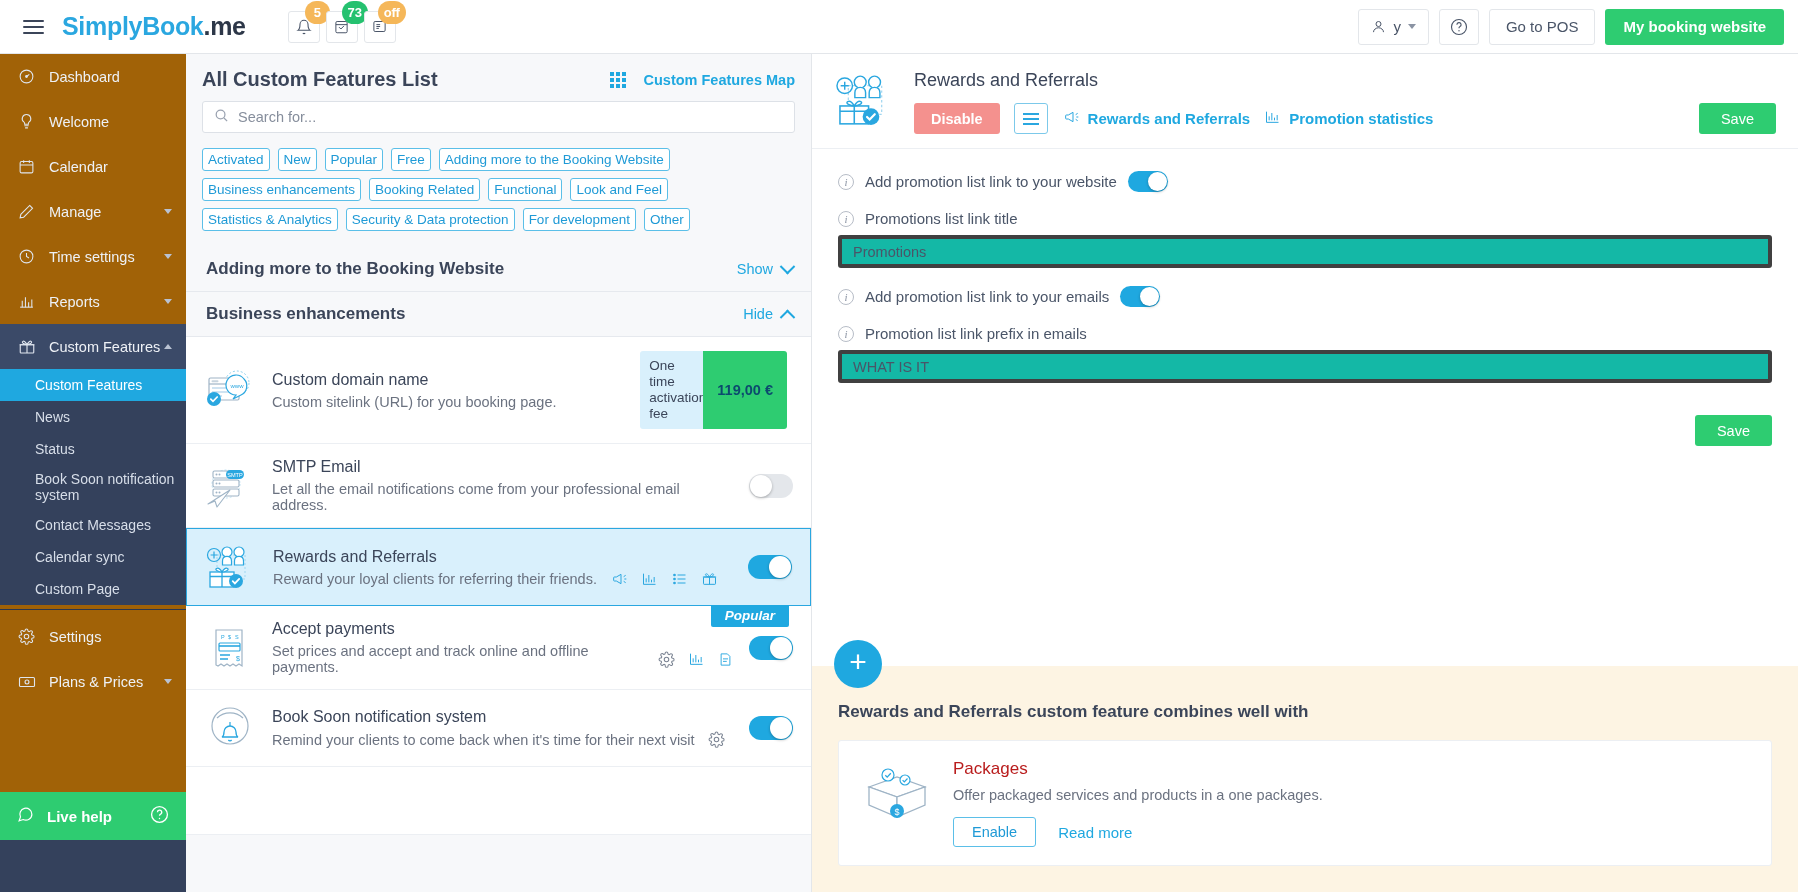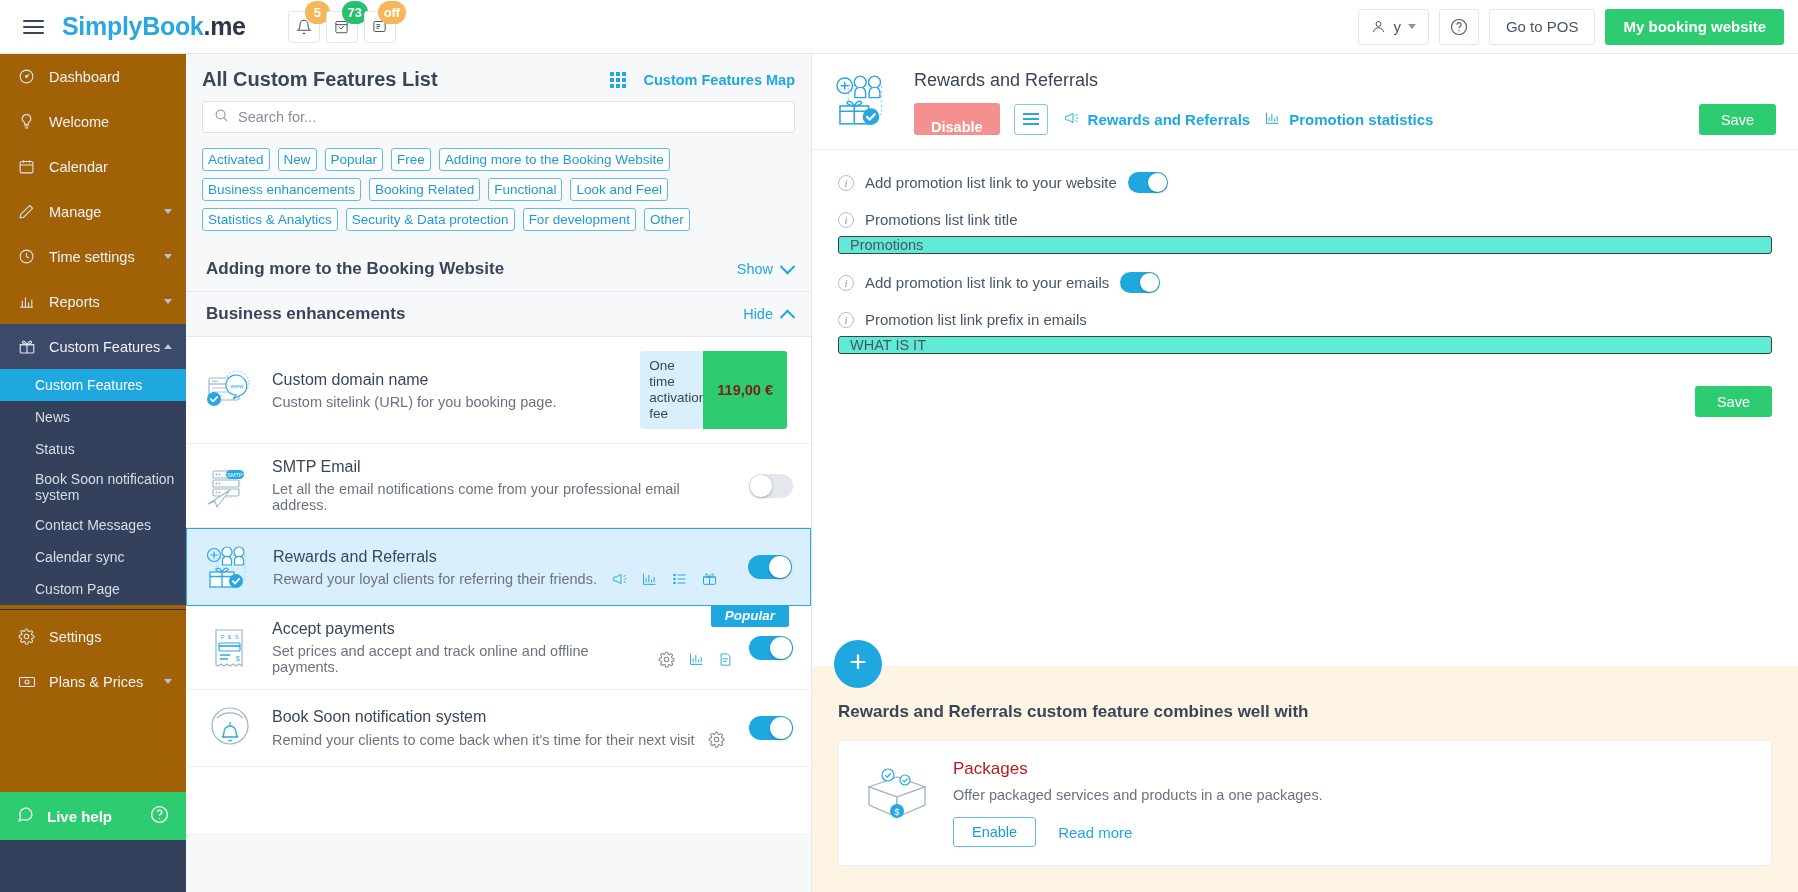--- a/index.html
+++ b/index.html
@@ -166,21 +166,21 @@
 
   .pricebox {
     display: flex; align-items: stretch; border-radius: 3px; overflow: hidden;
     margin-right: 6px; align-self: center;
   }
   .price-label {
     background: #d9f0fc; color: #3b4559; font-size: 13.5px; line-height: 16px;
     padding: 7px 9px; width: 63px;
   }
   .price-amt {
-    background: #2ecc71; color: #7f1d1d; font-size: 14.5px; font-weight: bold;
+    background: #2ecc71; color: #0c4a6e; font-size: 14.5px; font-weight: bold;
     display: flex; align-items: center; padding: 0 14px; white-space: nowrap;
   }
   .pop-ribbon {
     position: absolute; top: -1px; right: 22px;
     background: #1fa8e0; color: #fff; font-size: 13.5px; font-style: italic;
     font-weight: bold; padding: 3px 14px 4px 14px; border-radius: 0 0 2px 2px;
   }
 
   
   .sw { width: 40px; height: 21px; border-radius: 11px; position: relative; cursor: pointer; flex: none; }
@@ -197,21 +197,21 @@
 
   
   .detail { flex: 1; display: flex; flex-direction: column; background: #fff; overflow: hidden; }
   .d-head { display: flex; align-items: flex-start; gap: 18px; padding: 16px 22px 14px 22px; border-bottom: 1px solid #eceff3; }
   .d-ico { width: 62px; min-width: 62px; height: 60px; position: relative; }
   .d-headbody { flex: 1; }
   .d-title { font-size: 18px; color: #3b4559; margin-bottom: 12px; }
   .d-actions { display: flex; align-items: center; gap: 14px; }
   .btn-disable {
     background: #f4918e; color: #fff; border: none; border-radius: 3px;
-    height: 31px; padding: 16px 17px; font-size: 14.5px; font-weight: bold;
+    height: 31px; padding: 8px 17px; font-size: 14.5px; font-weight: bold;
     cursor: pointer; font-family: inherit;
   }
   .btn-burger {
     width: 34px; height: 31px; border: 1px solid #7cc9ea; border-radius: 3px;
     background: #fff; display: flex; flex-direction: column; gap: 3px;
     align-items: center; justify-content: center; cursor: pointer;
   }
   .btn-burger i { width: 16px; height: 2px; background: #2aa7e0; display:block; }
   .d-link { display: flex; align-items: center; gap: 8px; color: #1fa8e0; font-size: 15px; font-weight: bold; cursor: pointer; }
   .btn-save {
@@ -223,23 +223,23 @@
   .d-form { padding: 22px 26px 0 26px; }
   .frow { display: flex; align-items: center; gap: 11px; margin-bottom: 18px; }
   .info-i {
     width: 16px; height: 16px; min-width:16px; border-radius: 50%;
     border: 1px solid #b7bdc7; color: #8a93a3;
     font-size: 11px; display: flex; align-items: center; justify-content: center;
     font-family: "Liberation Serif", serif; font-style: italic;
   }
   .flabel { font-size: 15px; color: #4a5568; text-align: center; }
   .finput {
-    width: 100%; height: 18px; border: 1px solid #404040; border-radius: 3px;
+    width: 100%; height: 33px; border: 4px solid #404040; border-radius: 3px;
     padding: 0 11px; font-size: 14.5px; color: #4a5568;
-    font-family: inherit; outline: none; background: #5eead4;
+    font-family: inherit; outline: none; background: #14b8a6;
   }
   .fgroup { margin-bottom: 18px; }
   .fgroup .frow { margin-bottom: 8px; }
   .save-right { display: flex; justify-content: flex-end; padding: 14px 26px 0 26px; }
 
   .combine {
     margin-top: auto; background: #fdf4e3; position: relative;
     padding: 28px 26px 26px 26px; flex: none;
   }
   .plus-fab {

